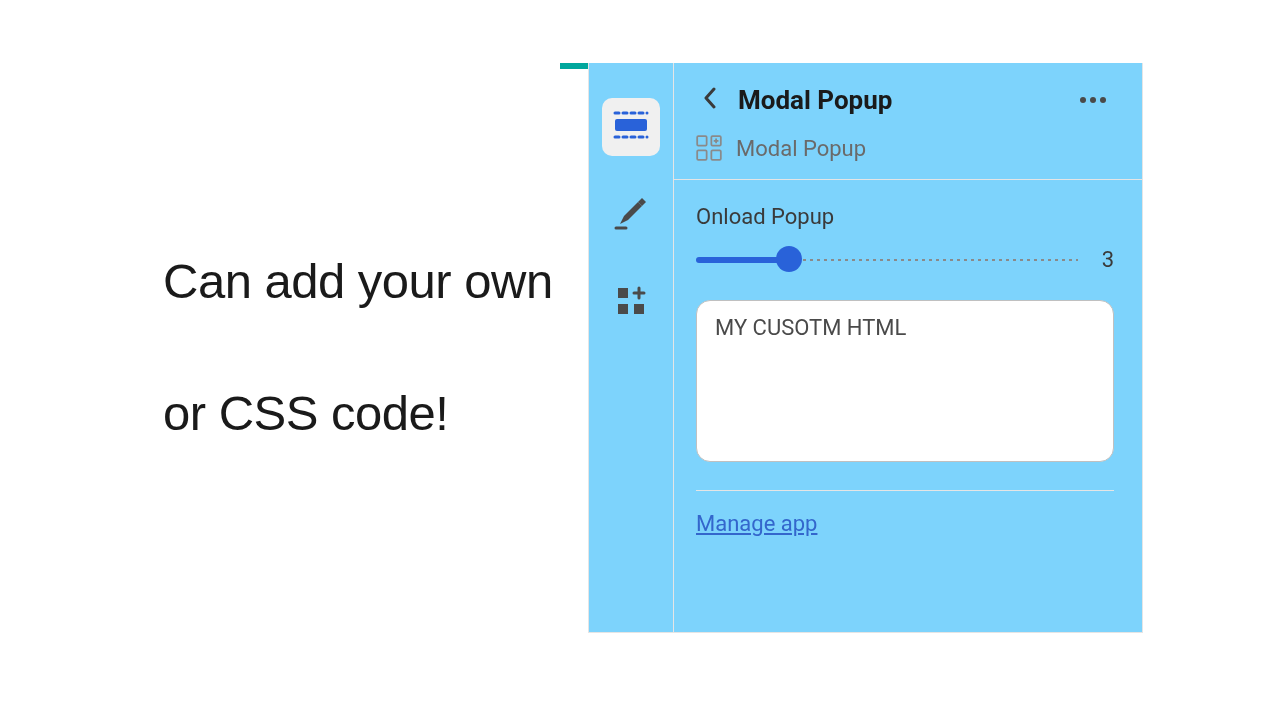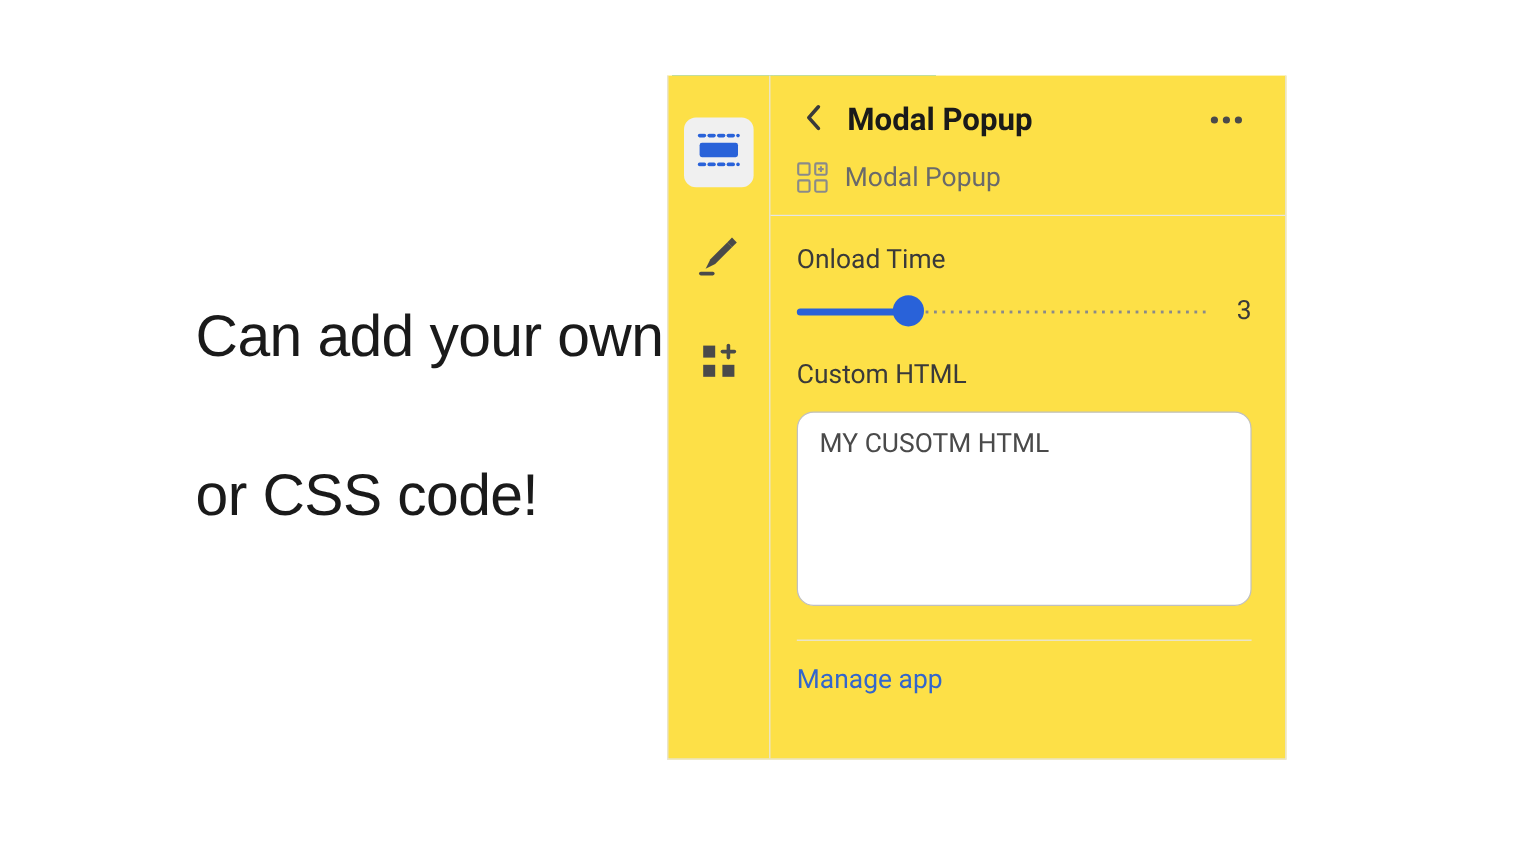--- a/index.html
+++ b/index.html
@@ -21,25 +21,25 @@
       font-size: 49px;
       font-weight: 400;
       line-height: 1.35;
       color: #1a1a1a;
       font-family: 'Segoe UI', -apple-system, sans-serif;
       letter-spacing: -0.5px;
       margin-left: 18px;
     }
     .panel-container {
       position: absolute;
-      left: 556px;
+      left: 588px;
       top: 63px;
-      width: 516px;
+      width: 555px;
       height: 570px;
-      background: #fde047;
+      background: #7dd3fc;
       border: 1px solid #e5e5e5;
       border-top: none;
       display: flex;
     }
     .top-accent {
       position: absolute;
       left: 560px;
       top: 63px;
       width: 220px;
       height: 6px;
@@ -195,20 +195,21 @@
       outline: none;
     }
     .divider {
       height: 1px;
       background: #e5e5e5;
       margin: 24px 0 20px 0;
     }
     .manage-link {
       font-size: 22px;
       color: #3366cc;
+      text-decoration: underline;
       cursor: pointer;
     }
     
     .icon-section svg { width: 36px; height: 28px; }
     .icon-brush svg { width: 34px; height: 34px; }
     .icon-add svg { width: 30px; height: 30px; }
     .icon-chevron svg { width: 14px; height: 22px; }
   </style>
 </head>
 <body>
@@ -288,31 +289,30 @@
           <line x1="15" y1="5" x2="19" y2="5" stroke="#8a8a8a" stroke-width="1.5"></line>
           <line x1="17" y1="3" x2="17" y2="7" stroke="#8a8a8a" stroke-width="1.5"></line>
           <rect x="1" y="13" width="8" height="8" stroke="#8a8a8a" stroke-width="1.5" rx="1"></rect>
           <rect x="13" y="13" width="8" height="8" stroke="#8a8a8a" stroke-width="1.5" rx="1"></rect>
         </svg>
       </span>
       <div class="sub-title">Modal Popup</div>
     </div>
 
     <div class="settings-section">
-      <div class="setting-label">Onload Time</div>
+      <div class="setting-label">Onload Popup</div>
       <div class="slider-row">
         <div class="slider-track">
           <div class="slider-dots"></div>
           <div class="slider-fill"></div>
           <div class="slider-thumb"></div>
         </div>
         <div class="slider-value">3</div>
       </div>
 
-      <div class="setting-label">Custom HTML</div>
       <textarea class="textarea-field" style="">MY CUSOTM HTML</textarea>
 
       <div class="divider"></div>
 
       <a class="manage-link">Manage app</a>
     </div>
   </div>
 </div>
 
 </body></html>

